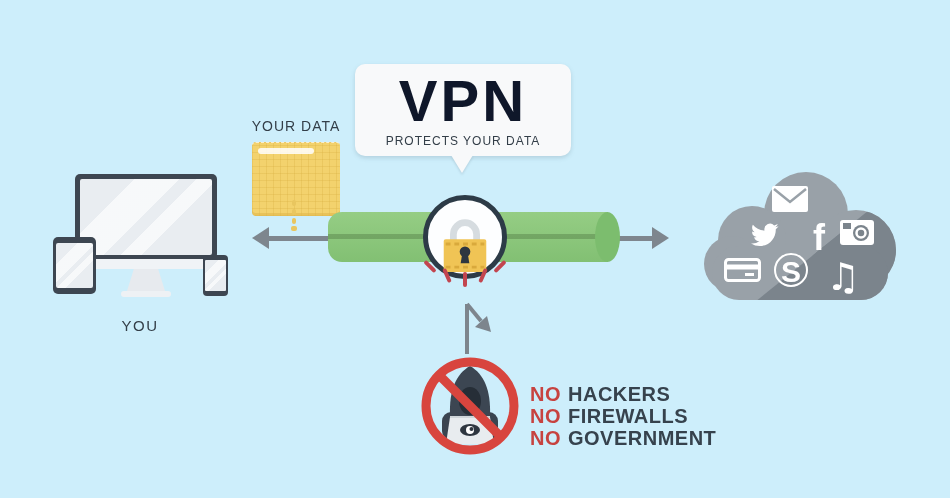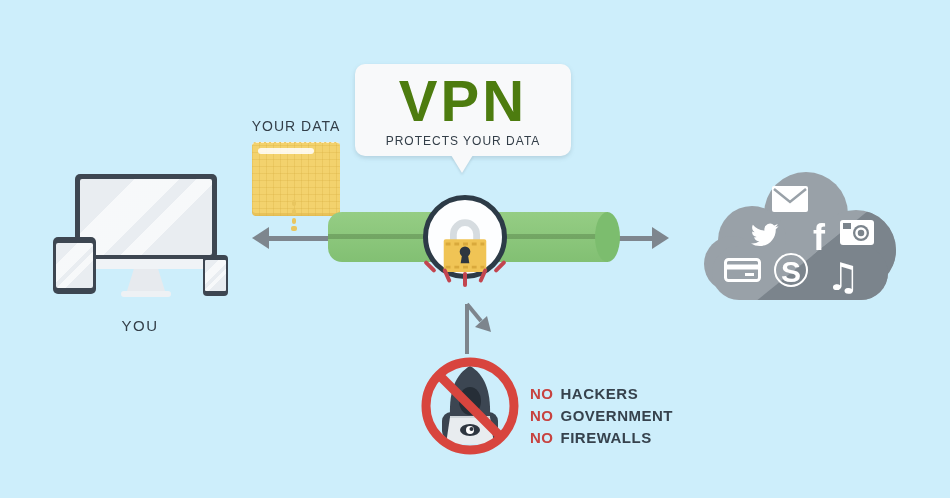--- a/index.html
+++ b/index.html
@@ -17,21 +17,21 @@
     background:#f8f9fa;border-radius:10px;
     box-shadow:0 2px 4px rgba(110,135,150,.28);
     display:flex;flex-direction:column;align-items:center;justify-content:center;
   }
   .bubble-tail{
     left:451px;top:155px;width:0;height:0;
     border-left:11px solid transparent;border-right:11px solid transparent;
     border-top:18px solid #f8f9fa;
     filter:drop-shadow(0 2px 1px rgba(110,135,150,.25));
   }
-  .bubble-title{font-size:58px;font-weight:800;letter-spacing:3px;color:#4d7c0f;line-height:1;}
+  .bubble-title{font-size:58px;font-weight:800;letter-spacing:3px;color:#0f172a;line-height:1;}
   .bubble-subtitle{font-size:12px;font-weight:400;letter-spacing:1px;color:#333e48;margin-top:4px;}
 
   
   .lbl{font-weight:400;color:#333e48;text-align:center;}
   .lbl-your-data{left:248px;top:118px;width:96px;font-size:14px;letter-spacing:1px;}
   .lbl-you{left:88px;top:317px;width:104px;font-size:15px;letter-spacing:1.5px;}
   .lbl-internet{left:718px;top:304px;width:160px;font-size:15px;letter-spacing:1.5px;}
 
   
   .folder{
@@ -80,21 +80,21 @@
   .tube-cap{left:595px;top:212px;width:25px;height:50px;border-radius:50%;background:#7cbd6e;}
 
   .lock-circle{
     left:423px;top:195px;width:84px;height:84px;border-radius:50%;
     background:#fdfeff;border:5px solid #2d3b47;box-sizing:border-box;
     display:flex;align-items:flex-end;justify-content:center;
   }
   .ray{width:4px;height:15px;border-radius:2px;background:#c2454f;}
 
   
-  .no-list{left:530px;top:383px;line-height:22px;font-size:15px;font-weight:800;letter-spacing:.5px;white-space:nowrap;}
+  .no-list{left:530px;top:383px;line-height:22px;font-size:20px;font-weight:800;letter-spacing:.5px;white-space:nowrap;}
   .no-list .no{color:#c7423f;margin-right:7px;}
   .no-list .rest{color:#36424d;}
 </style>
 </head>
 <body>
 
 <div id="canvas">
 
   <div class="abs bubble">
     <div class="bubble-title">VPN</div>
@@ -167,24 +167,24 @@
     <circle cx="51.5" cy="73" r="2" fill="#2e3640"></circle>
     <circle cx="50" cy="50" r="44" fill="none" stroke="#d8453e" stroke-width="9"></circle>
     <line x1="20" y1="20" x2="80" y2="80" stroke="#d8453e" stroke-width="9"></line>
   </svg>
 
   <div class="abs no-list">
     <div>
       <span class="no">NO</span><span class="rest">HACKERS</span>
     </div>
     <div>
-      <span class="no">NO</span><span class="rest">GOVERNMENT</span>
+      <span class="no">NO</span><span class="rest">FIREWALLS</span>
     </div>
     <div>
-      <span class="no">NO</span><span class="rest">FIREWALLS</span>
+      <span class="no">NO</span><span class="rest">GOVERNMENT</span>
     </div>
   </div>
 
   <svg class="abs" style="left:690px;top:160px;" width="224" height="152" viewBox="690 160 224 152">
     <defs>
       <clipPath id="darkclip">
         <polygon points="740,314 884,198 914,198 914,314"></polygon>
       </clipPath>
       <g id="cloudshape">
         <circle cx="806" cy="214" r="42"></circle>

